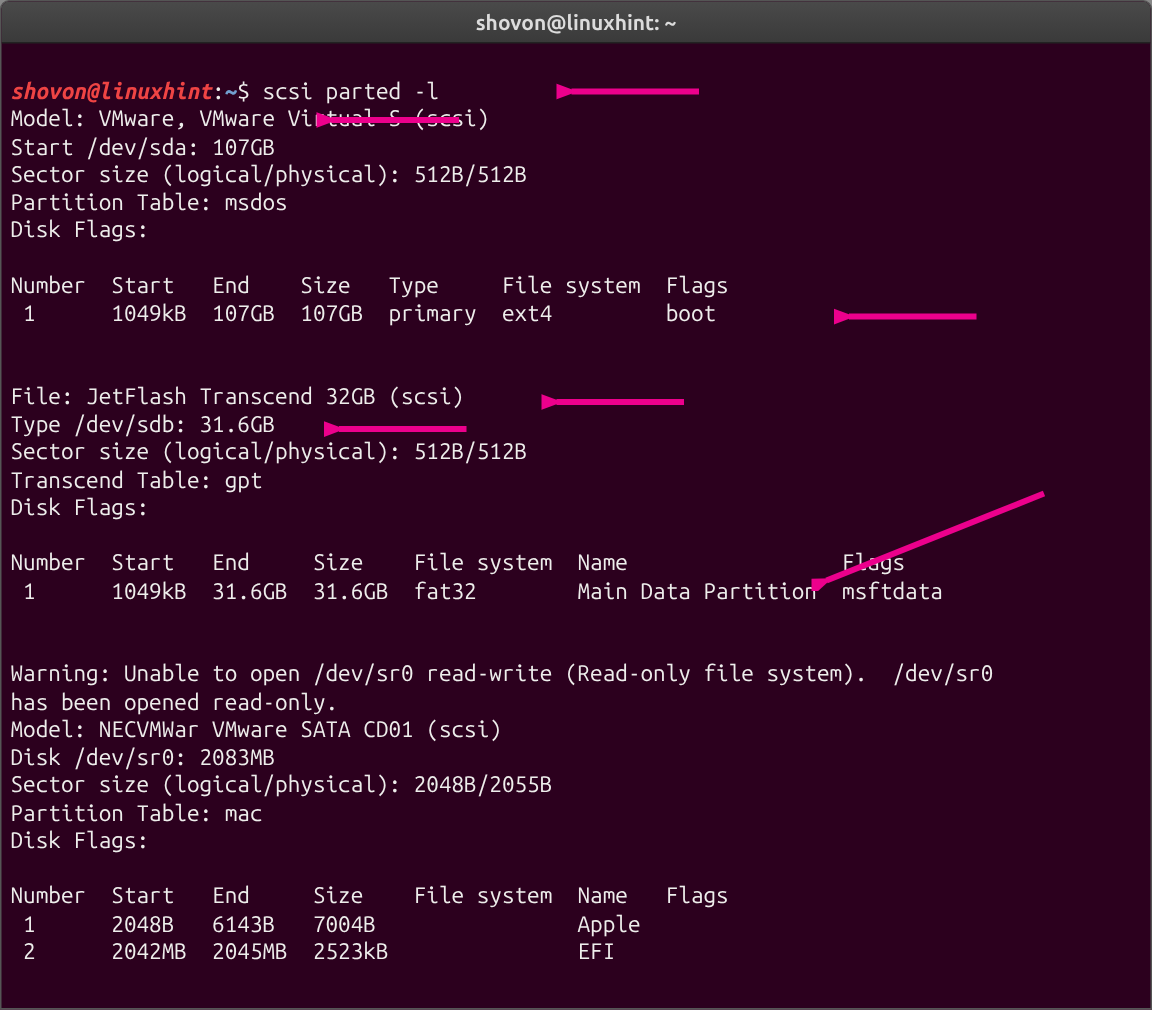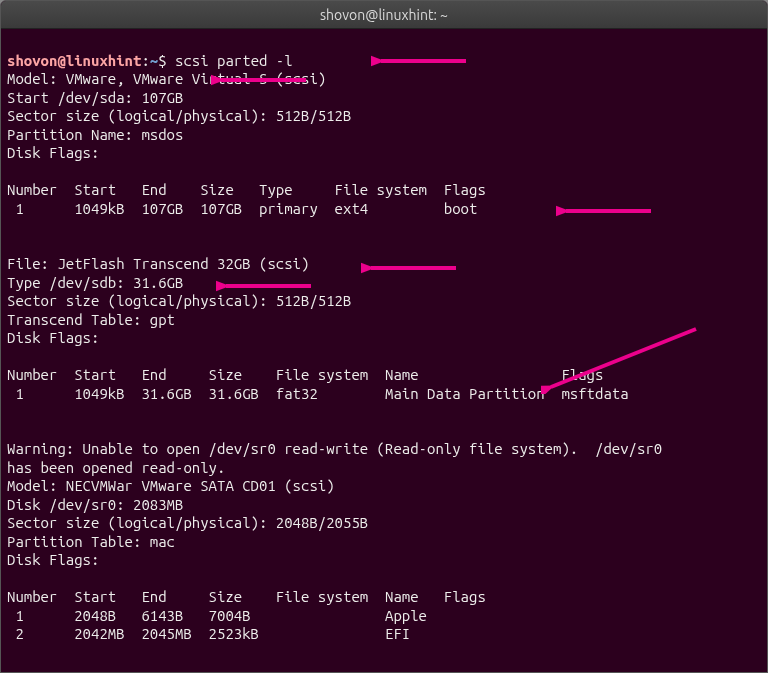--- a/index.html
+++ b/index.html
@@ -21,30 +21,31 @@
   }
   .titlebar {
     height: 28px;
     background: linear-gradient(#4a4a4a, #3a3a3a);
     color: #dcdcdc;
     font-family: Ubuntu, sans-serif;
     font-size: 14px;
     text-align: center;
     line-height: 28px;
     border-bottom: 1px solid #222;
+    font-weight: bold;
   }
   .term {
     padding: 4px 6px;
     color: #eeeeec;
     font-size: 15px;
     line-height: 18.5px;
     white-space: pre;
     position: relative;
   }
-  .grn  { color: #fca5a5; font-weight: bold; }
+  .grn  { color: #ef4444; font-weight: bold; font-style: italic; }
   .blu  { color: #729fcf; font-weight: bold; }
   .wht  { color: #eeeeec; }
   .arrow {
     position: absolute;
     pointer-events: none;
   }
 </style>
 </head>
 <body>
 
@@ -52,21 +53,21 @@
 
   <div class="titlebar">
     <span>shovon@linuxhint: ~</span>
   </div>
 
   <div class="term">
 <span><span class="grn">shovon@linuxhint</span><span class="wht">:</span><span class="blu">~</span><span class="wht">$ </span><span class="wht">scsi parted -l</span></span>
 <span class="wht">Model: VMware, VMware Virtual S (scsi)</span>
 <span class="wht">Start /dev/sda: 107GB</span>
 <span class="wht">Sector size (logical/physical): 512B/512B</span>
-<span class="wht">Partition Name: msdos</span>
+<span class="wht">Partition Table: msdos</span>
 <span class="wht">Disk Flags:</span>
 
 <span class="wht">Number  Start   End    Size   Type     File system  Flags</span>
 <span class="wht"> 1      1049kB  107GB  107GB  primary  ext4         boot</span>
 
 
 <span class="wht">File: JetFlash Transcend 32GB (scsi)</span>
 <span class="wht">Type /dev/sdb: 31.6GB</span>
 <span class="wht">Sector size (logical/physical): 512B/512B</span>
 <span class="wht">Transcend Table: gpt</span>

